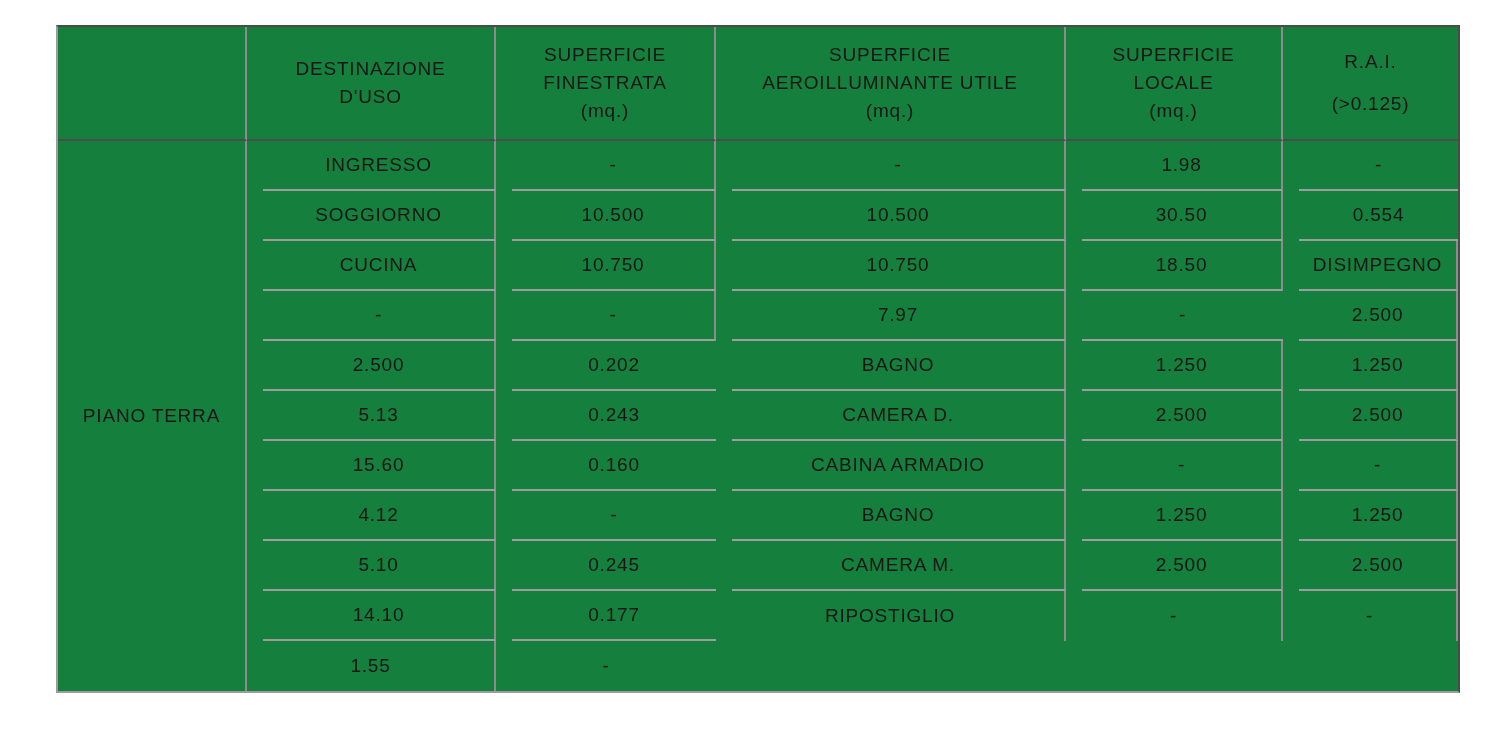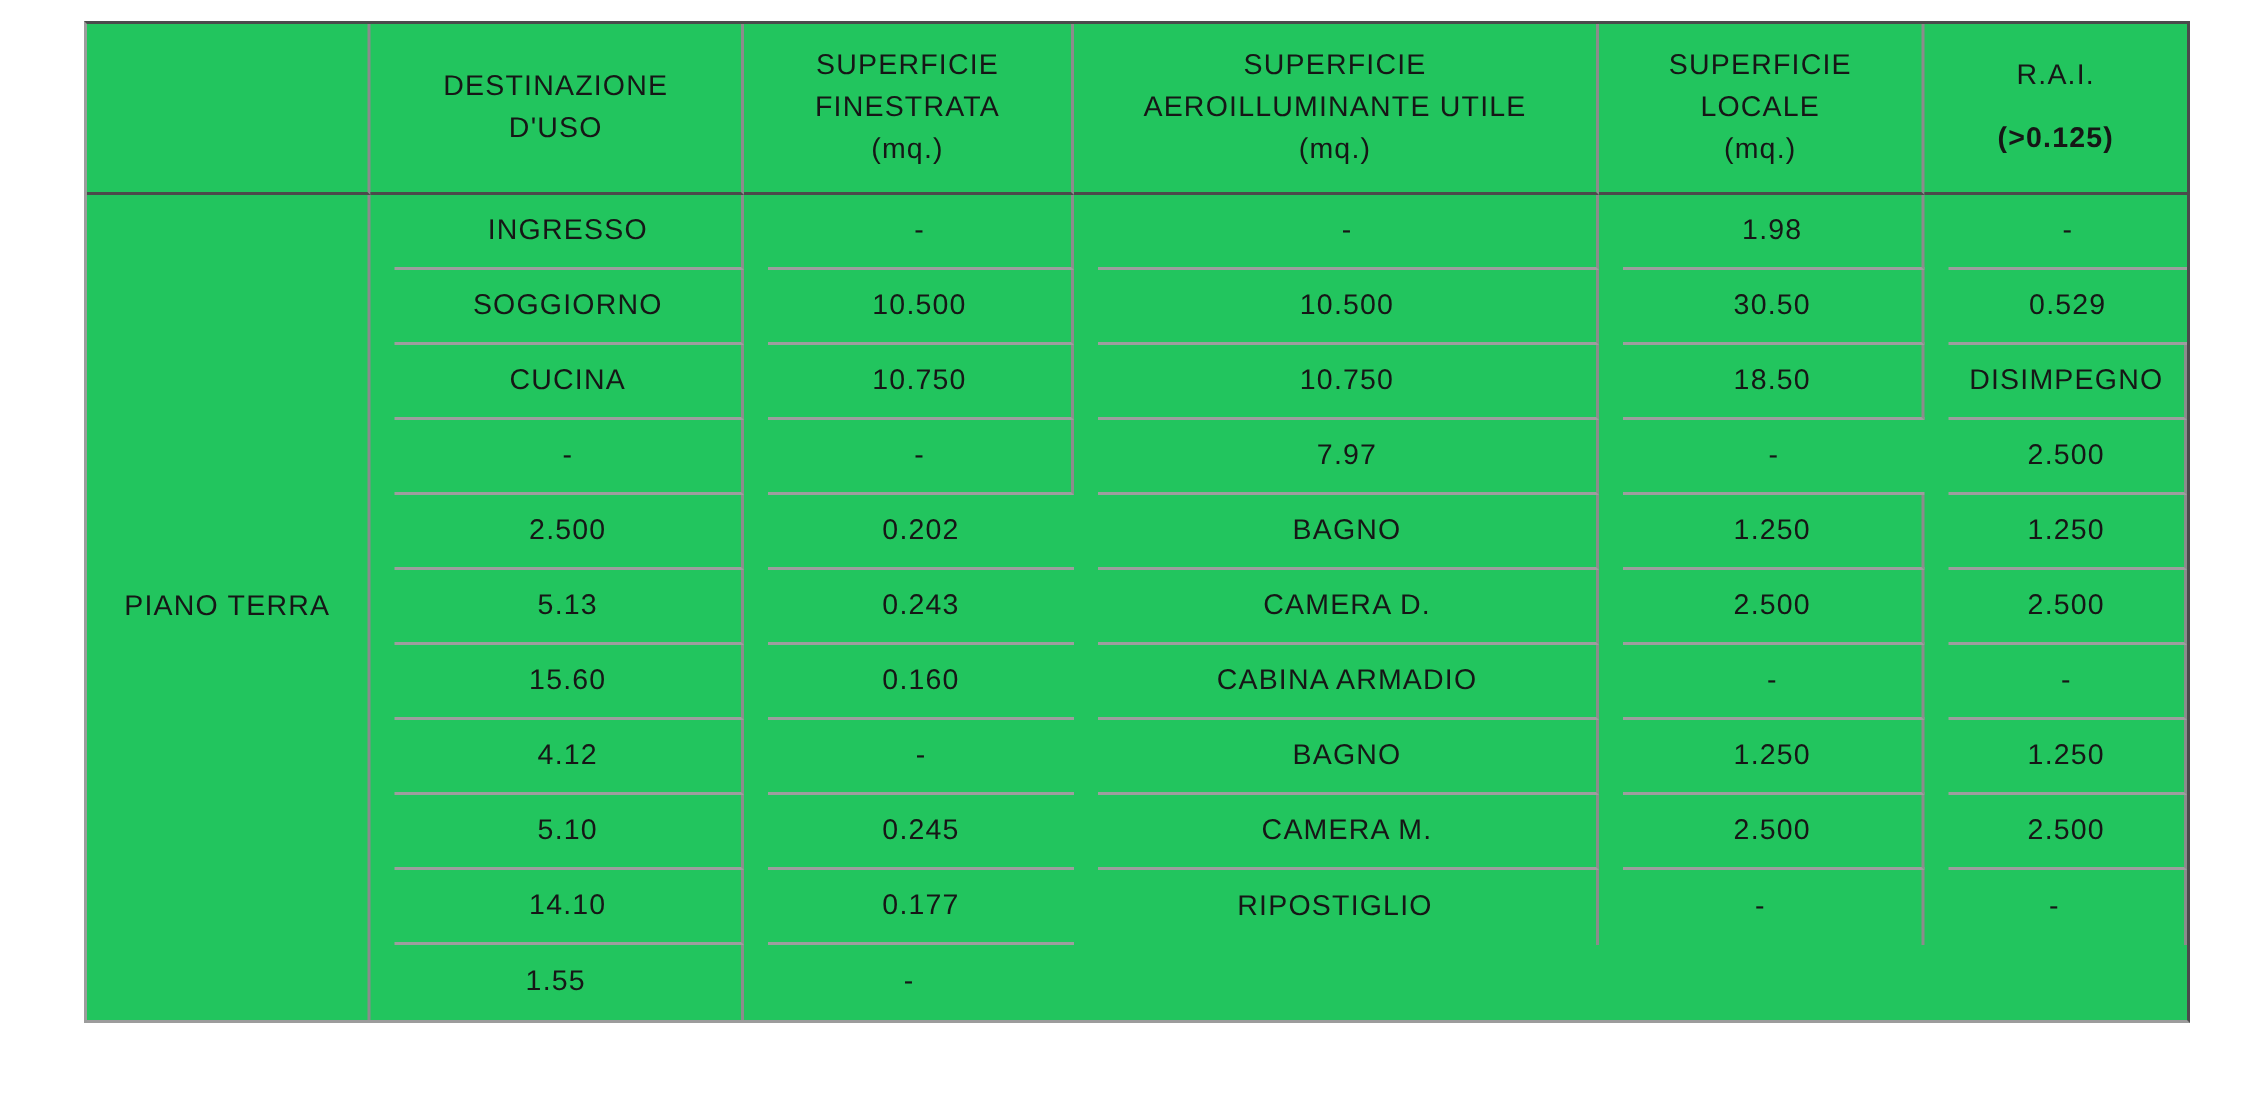--- a/index.html
+++ b/index.html
@@ -16,29 +16,29 @@
   }
   .sheet {
     position: relative;
     width: 1512px;
     height: 742px;
     background: #ffffff;
   }
   .tbl {
     position: absolute;
     left: 56px;
-    top: 14px;
+    top: 25px;
     display: grid;
     grid-template-columns: 189px 249px 220px 350px 217px 175px;
     grid-template-rows: 114px repeat(11, 50px);
     border-top: 2px solid #4b4b4b;
     border-right: 2px solid #4b4b4b;
     border-left: 2px solid #9c9c9c;
     border-bottom: 2px solid #9c9c9c;
-    background: #22c55e;
+    background: #15803d;
   }
   .cell {
     box-sizing: border-box;
     display: flex;
     align-items: center;
     justify-content: center;
     text-align: center;
     overflow: hidden;
   }
   .v  { border-right: 2px solid #8c8c8c; }      
@@ -51,21 +51,21 @@
     letter-spacing: 0.8px;
   }
   .data {
     font-size: 19px;
     letter-spacing: 0.8px;
   }
   .group {
     font-size: 19px;
     letter-spacing: 0.8px;
   }
-  .rai-gap { margin-top: 14px; font-weight: bold; }
+  .rai-gap { margin-top: 14px; }
 </style>
 </head>
 <body>
 
 <div class="sheet">
   <div class="tbl">
 
     <div class="cell head v hb"></div>
     <div class="cell head v hb">
       <span>DESTINAZIONE</span>
@@ -98,21 +98,21 @@
     <div class="cell data v rb">INGRESSO</div>
     <div class="cell data v rb">-</div>
     <div class="cell data v rb">-</div>
     <div class="cell data v rb">1.98</div>
     <div class="cell data rb">-</div>
 
     <div class="cell data v rb">SOGGIORNO</div>
     <div class="cell data v rb">10.500</div>
     <div class="cell data v rb">10.500</div>
     <div class="cell data v rb">30.50</div>
-    <div class="cell data rb">0.529</div>
+    <div class="cell data rb">0.554</div>
 
     <div class="cell data v rb">CUCINA</div>
     <div class="cell data v rb">10.750</div>
     <div class="cell data v rb">10.750</div>
     <div class="cell data v rb">18.50</div>
 
     <div class="cell data v rb">DISIMPEGNO</div>
     <div class="cell data v rb">-</div>
     <div class="cell data v rb">-</div>
     <div class="cell data v rb">7.97</div>

